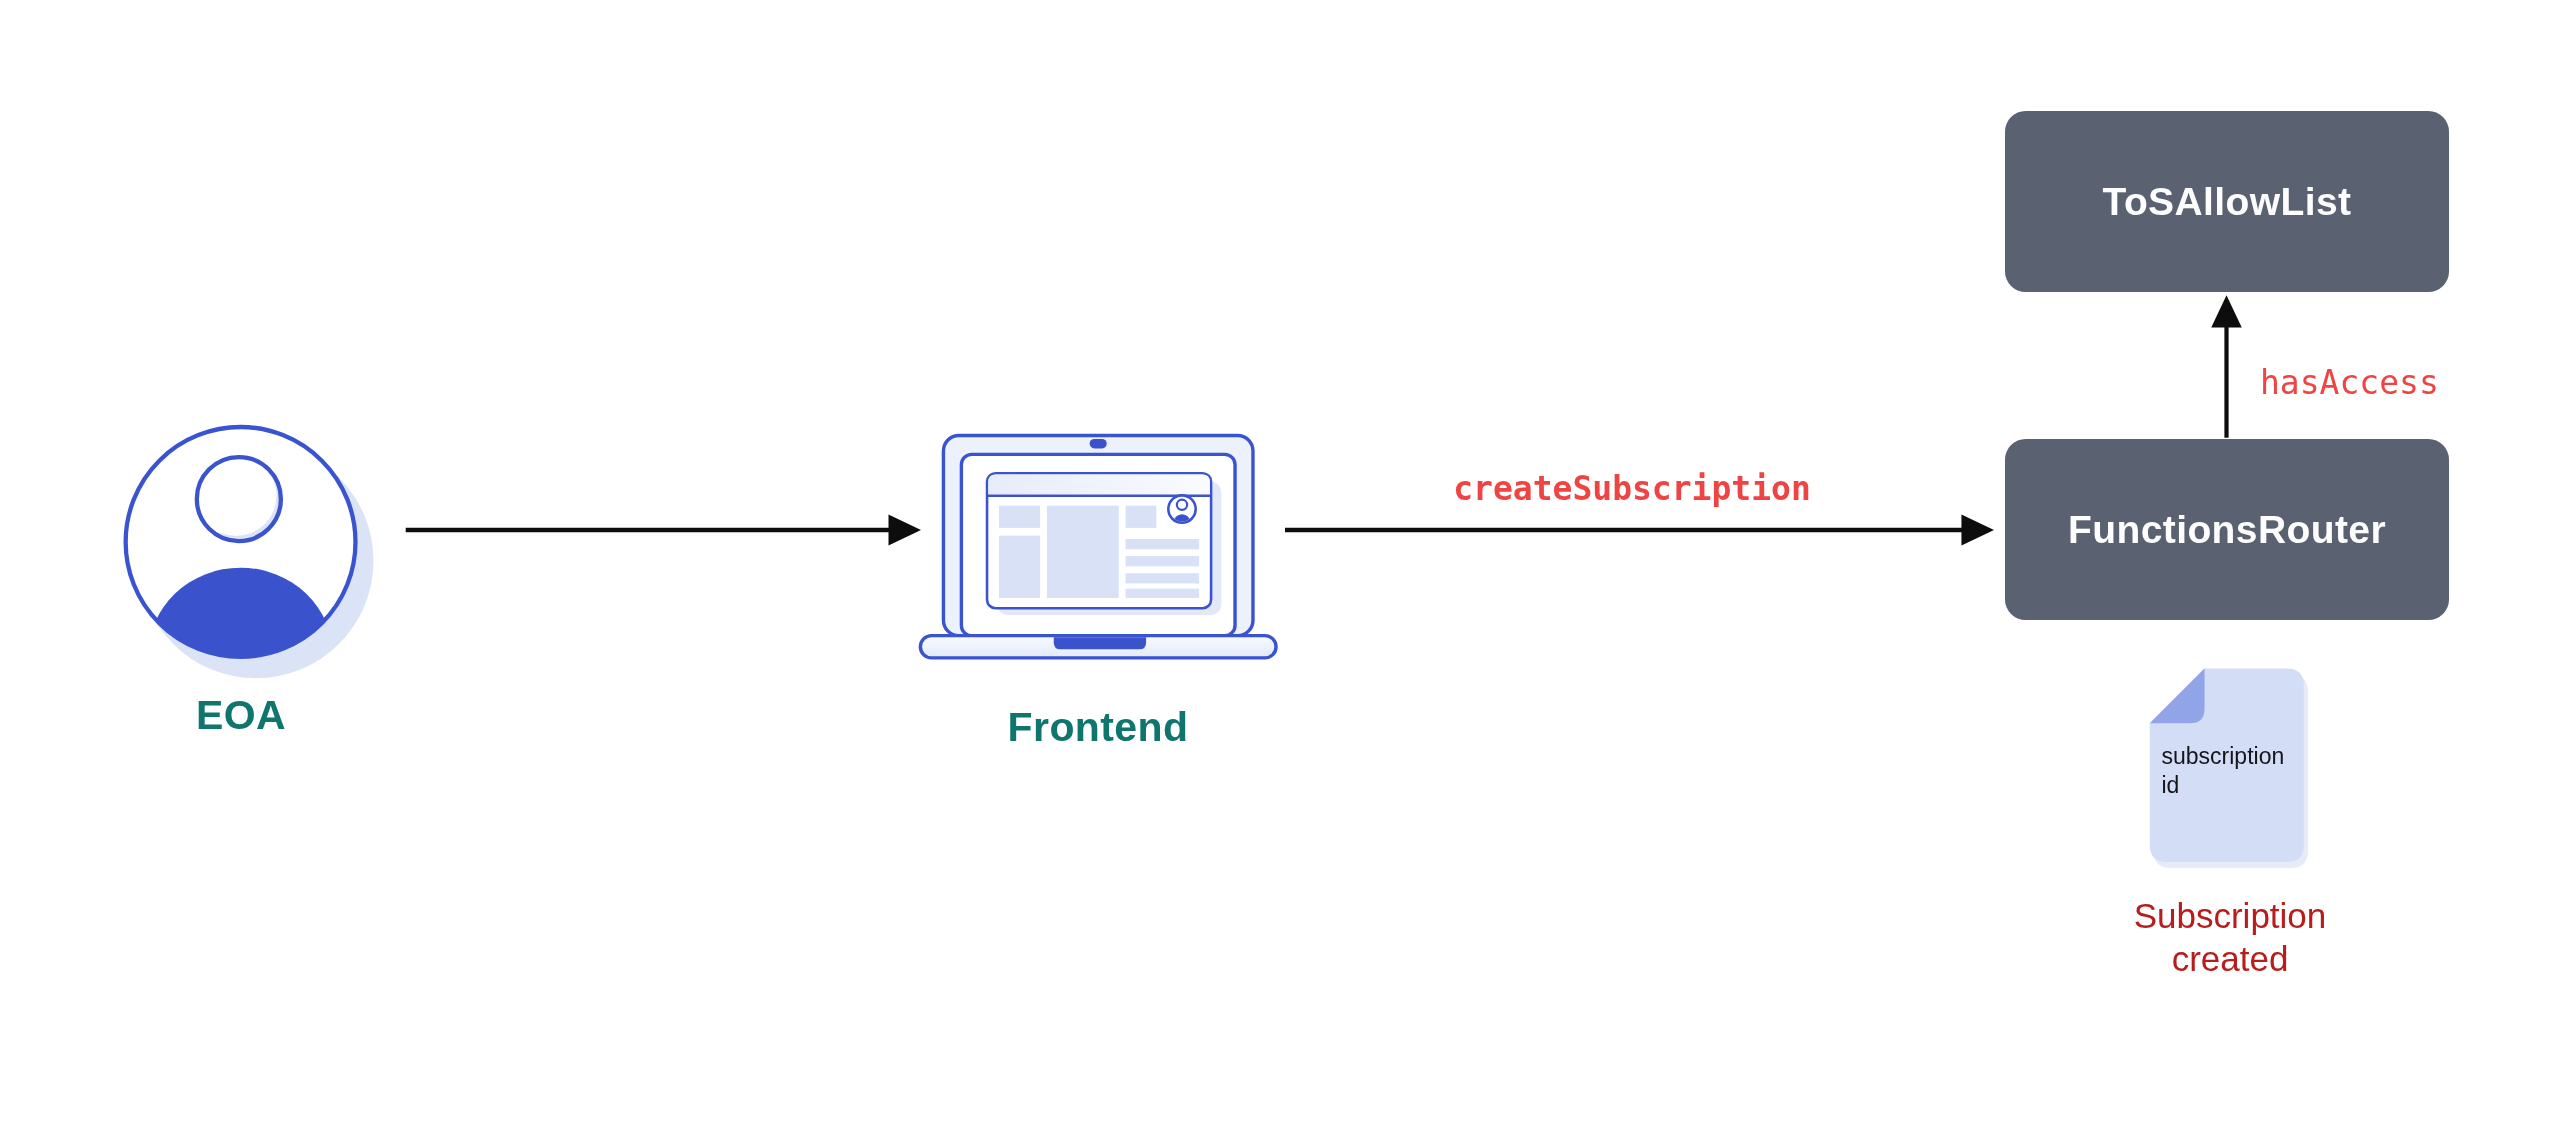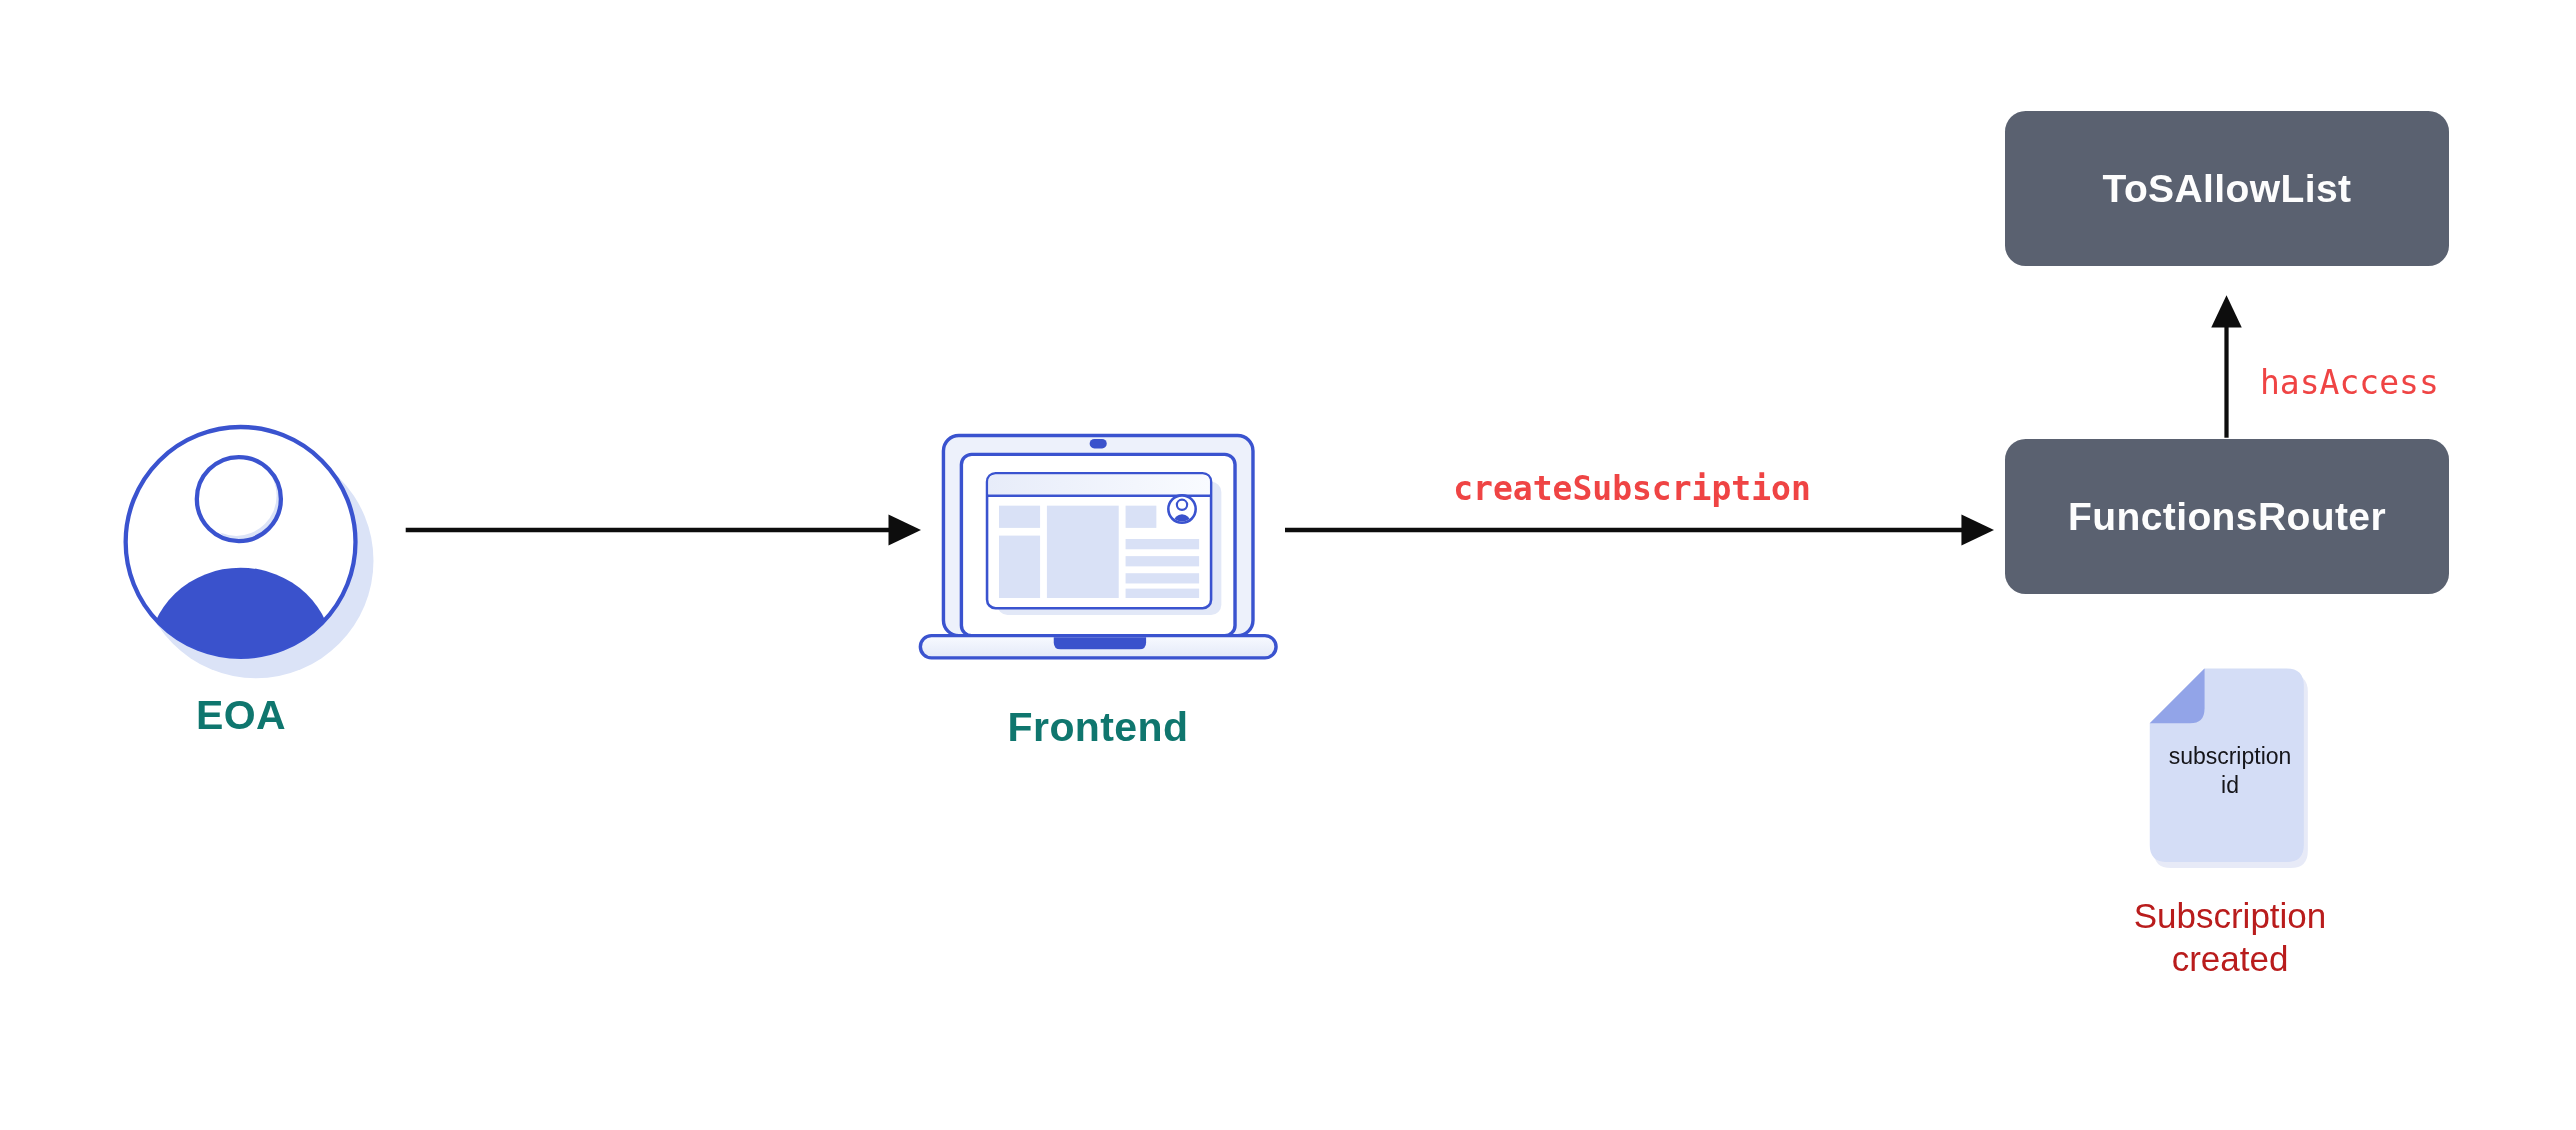--- a/index.html
+++ b/index.html
@@ -25,40 +25,39 @@
     position:absolute;
     font-family:"DejaVu Sans Mono", monospace;
     font-size:33px;
     color:#ef4444;
     white-space:nowrap;
   }
   .contract-box{
     position:absolute;
     left:2005px;
     width:444px;
-    height:155px;
+    height:181px;
     background:#5a6170;
     border-radius:20.6px;
     display:flex;
     align-items:center;
     justify-content:center;
   }
   .contract-box .box-label{
     color:#fdfdfd;
     font-weight:bold;
     font-size:39px;
     letter-spacing:0.4px;
   }
   .doc-text{
     position:absolute;
     left:2230px;
     top:742px;
     width:137px;
     transform:translateX(-50%);
-    text-align:center;
     font-size:23px;
     line-height:29px;
     color:#15151a;
   }
   .doc-caption{
     position:absolute;
     left:2230px;
     top:894px;
     width:214px;
     transform:translateX(-50%);

